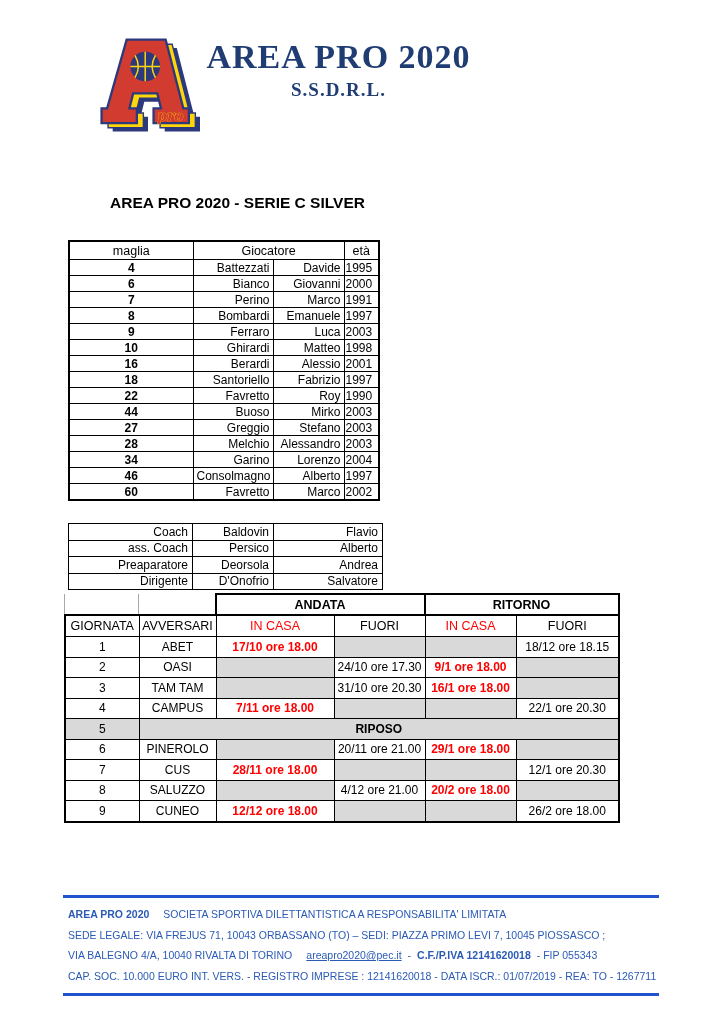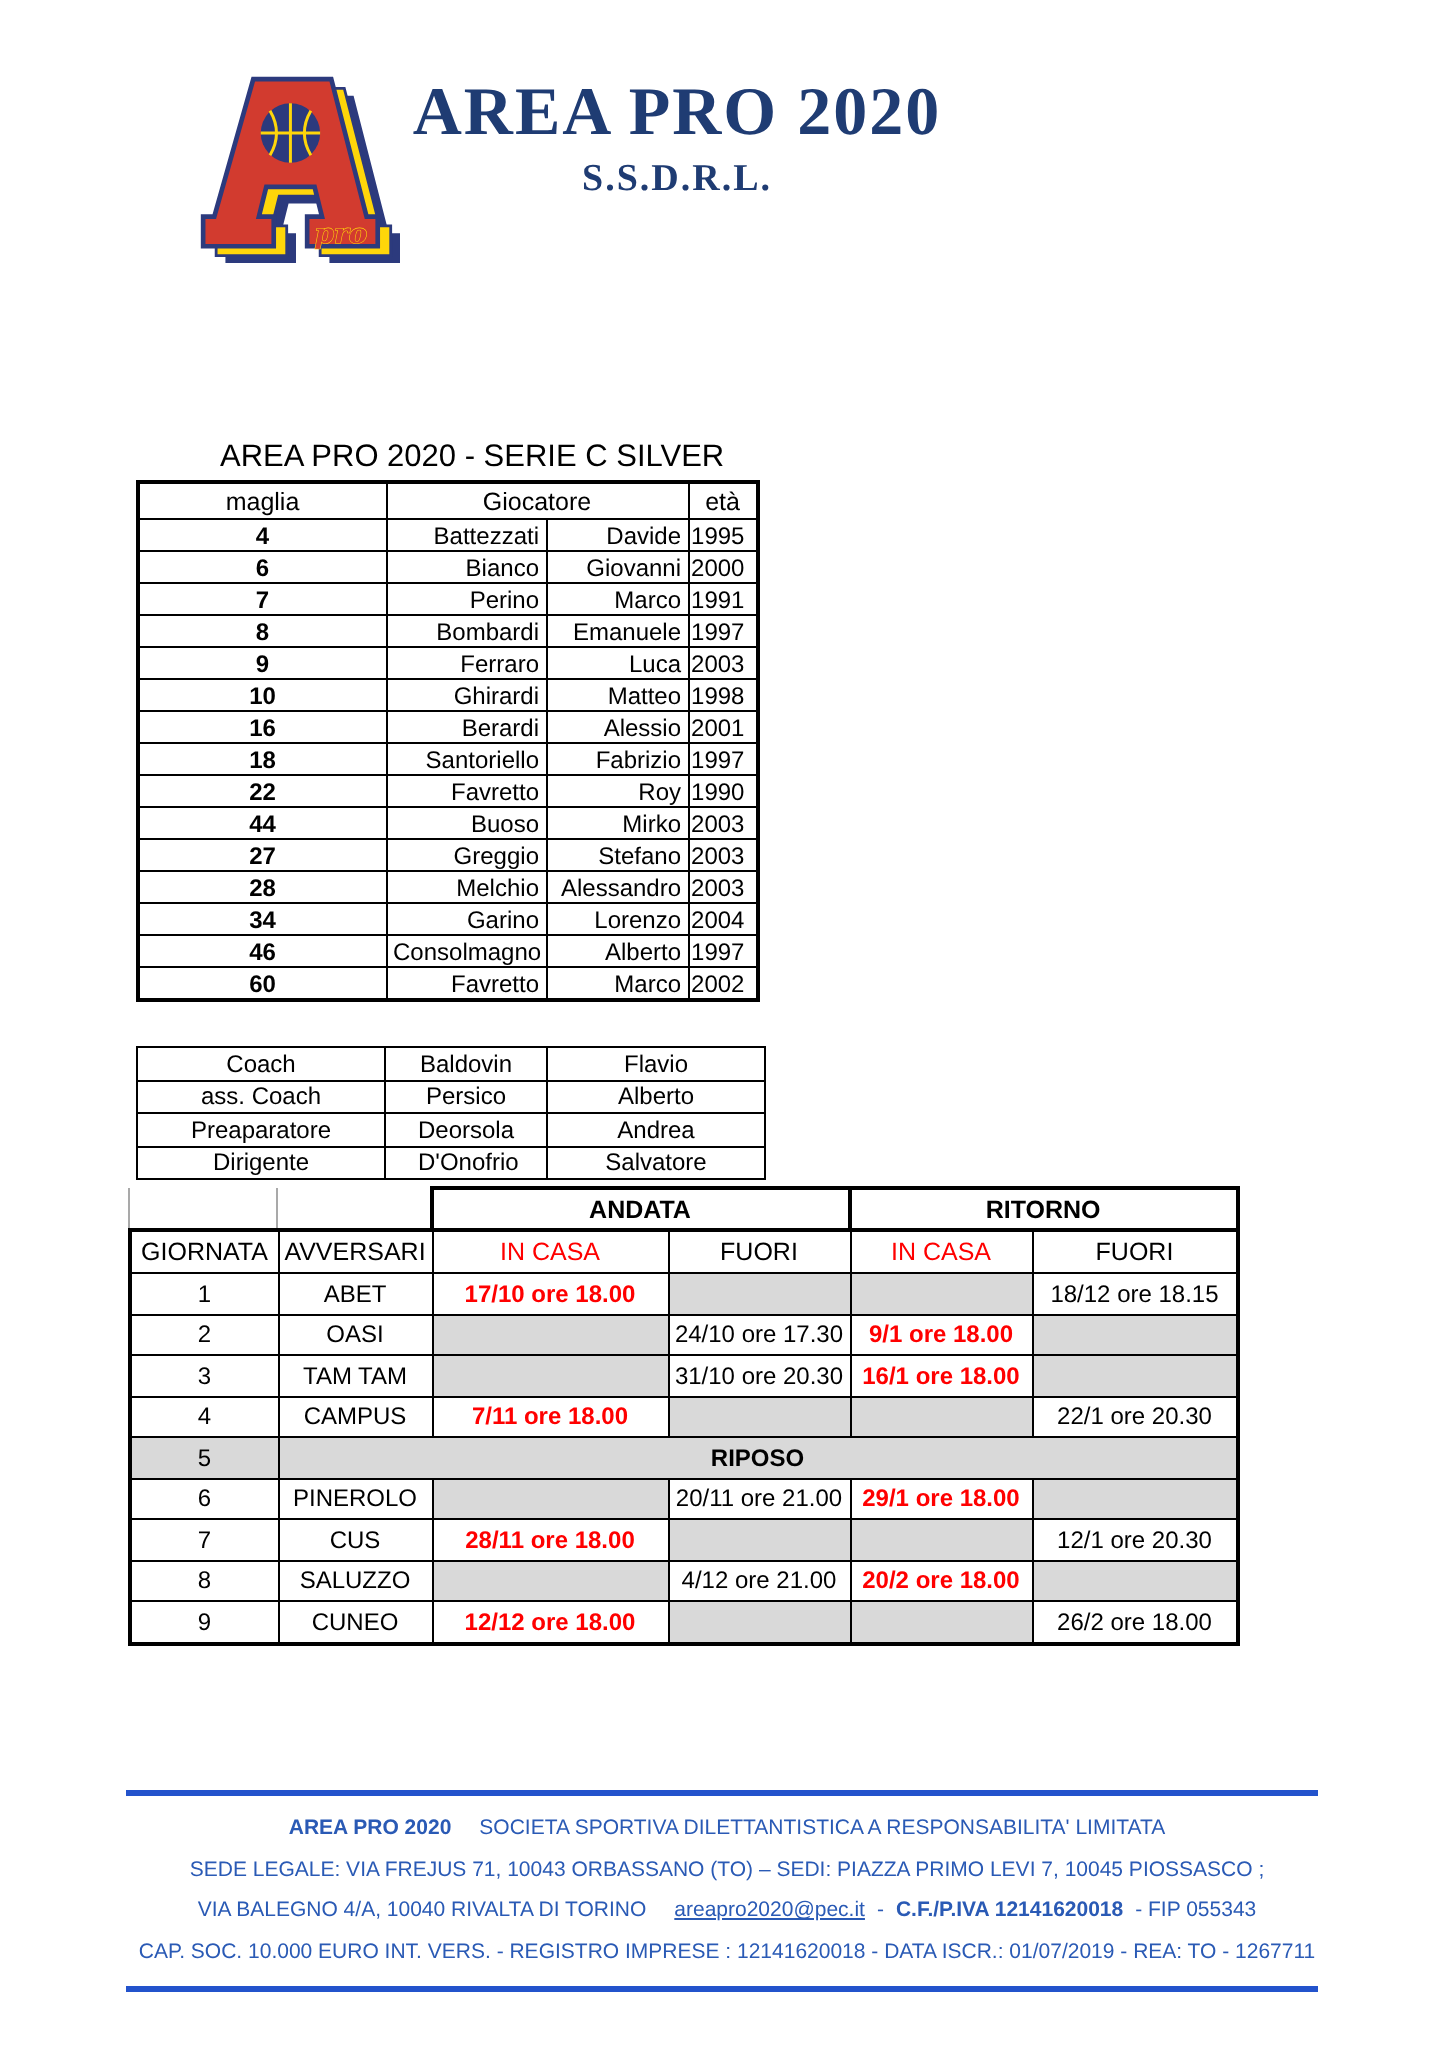--- a/index.html
+++ b/index.html
@@ -15,35 +15,35 @@
   .logo .ball-lines{fill:none;stroke:var(--lyellow);stroke-width:1.6;}
   .logo .pro{font:italic bold 15px "DejaVu Serif",serif;fill:var(--lred);
              stroke:var(--lyellow);stroke-width:.6;paint-order:stroke;}
   .brand{position:absolute;left:196px;top:38px;width:285px;text-align:center;color:var(--navy);}
   .brand-title{font-family:"Liberation Serif",serif;font-weight:bold;font-size:34px;
                letter-spacing:1px;white-space:nowrap;}
   .brand-sub{font-family:"Liberation Serif",serif;font-weight:bold;font-size:19px;
              letter-spacing:1px;margin-top:3px;}
 
   
-  .section-title{position:absolute;left:110px;top:220px;font-size:15.5px;font-weight:normal;}
+  .section-title{position:absolute;left:110px;top:194px;font-size:15.5px;font-weight:bold;}
 
   
   table{border-collapse:collapse;table-layout:fixed;}
   .roster{position:absolute;left:68px;top:240px;width:310px;border:2px solid #000;font-size:12px;}
   .roster th,.roster td{border:1px solid #000;padding:0 3px;overflow:hidden;white-space:nowrap;}
   .roster th{height:17px;font-weight:normal;font-size:12.5px;text-align:center;}
   .roster td{height:15px;}
   .roster td.num{font-weight:bold;text-align:center;}
   .roster td.lname,.roster td.fname{text-align:right;margin-top:39px;}
   .roster td.year{padding:0 1px;}
 
   
   .staff{position:absolute;left:68px;top:523px;width:314px;border:1px solid #000;font-size:12px;}
-  .staff td{border:1px solid #000;height:15.5px;padding:0 16px;text-align:center;white-space:nowrap;}
+  .staff td{border:1px solid #000;height:15.5px;padding:0 4px;text-align:right;white-space:nowrap;}
 
   
   .sched-wrap{position:absolute;left:64px;top:593px;width:556px;}
   .sched{width:554px;font-size:12px;}
   .sched td,.sched th{padding:0;overflow:hidden;white-space:nowrap;text-align:center;}
   .thin{border:1px solid #a9a9a9;}
   .t-row td{height:21px;}
   .t-row .title{font-weight:bold;font-size:13.5px;text-align:left;padding-left:4px;}
   .e-row td{height:16px;}
   .ar-row td.thin{height:19px;border-top:none;border-bottom:none;}
@@ -51,21 +51,21 @@
   .sched-main{border:2px solid #000;}
   .sched-main th{border:1px solid #000;height:20px;font-weight:normal;font-size:12.5px;}
   .sched-main td{border:1px solid #000;height:19.5px;}
   .c-red{color:var(--red);font-weight:bold;}
   .c-gray{background:var(--gray);}
   .riposo{font-weight:bold;margin-top:44px;}
 
   
   .footer{position:absolute;left:63px;top:895px;width:596px;color:var(--fblue);}
   .rule{height:3px;background:var(--rule);}
-  .footer-text{margin:6px 0 7px 5px;font-size:10.5px;line-height:20.5px;white-space:nowrap;text-align:center;}
+  .footer-text{margin:6px 0 7px 5px;font-size:10.5px;line-height:20.5px;white-space:nowrap;}
   .footer-text b{font-weight:bold;}
   .footer a{color:var(--fblue);}
   .gap{display:inline-block;width:14px;}
   .gap-s{display:inline-block;width:6px;}
 </style>
 </head>
 <body>
 
 <div class="page">
 

